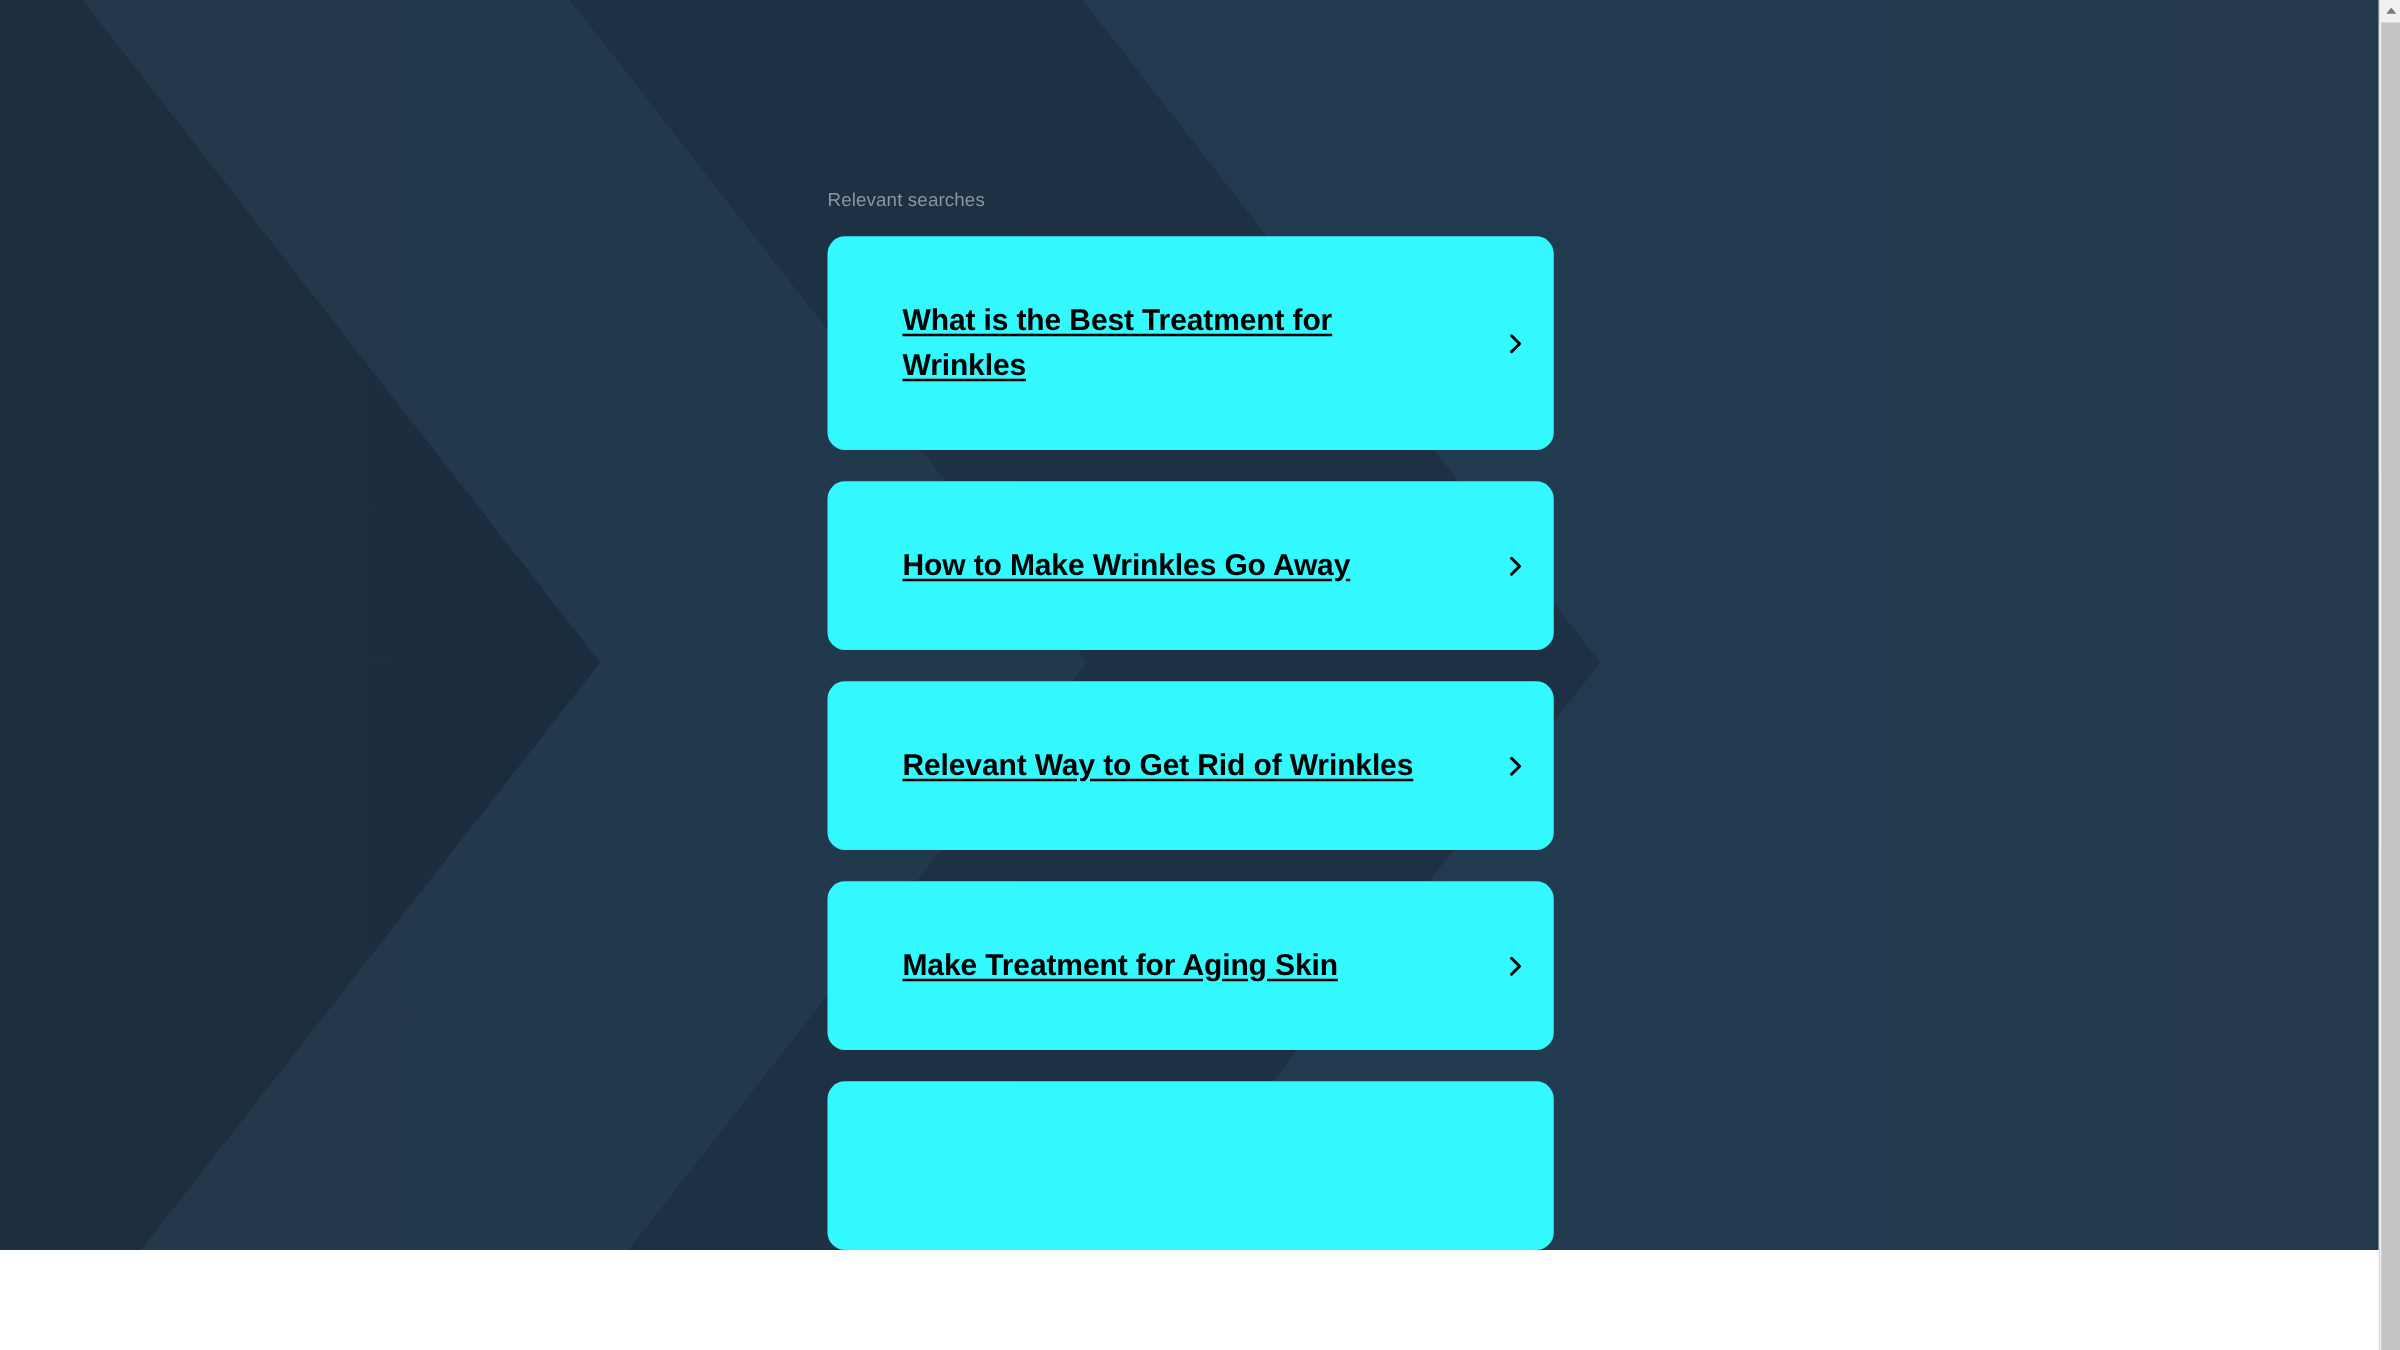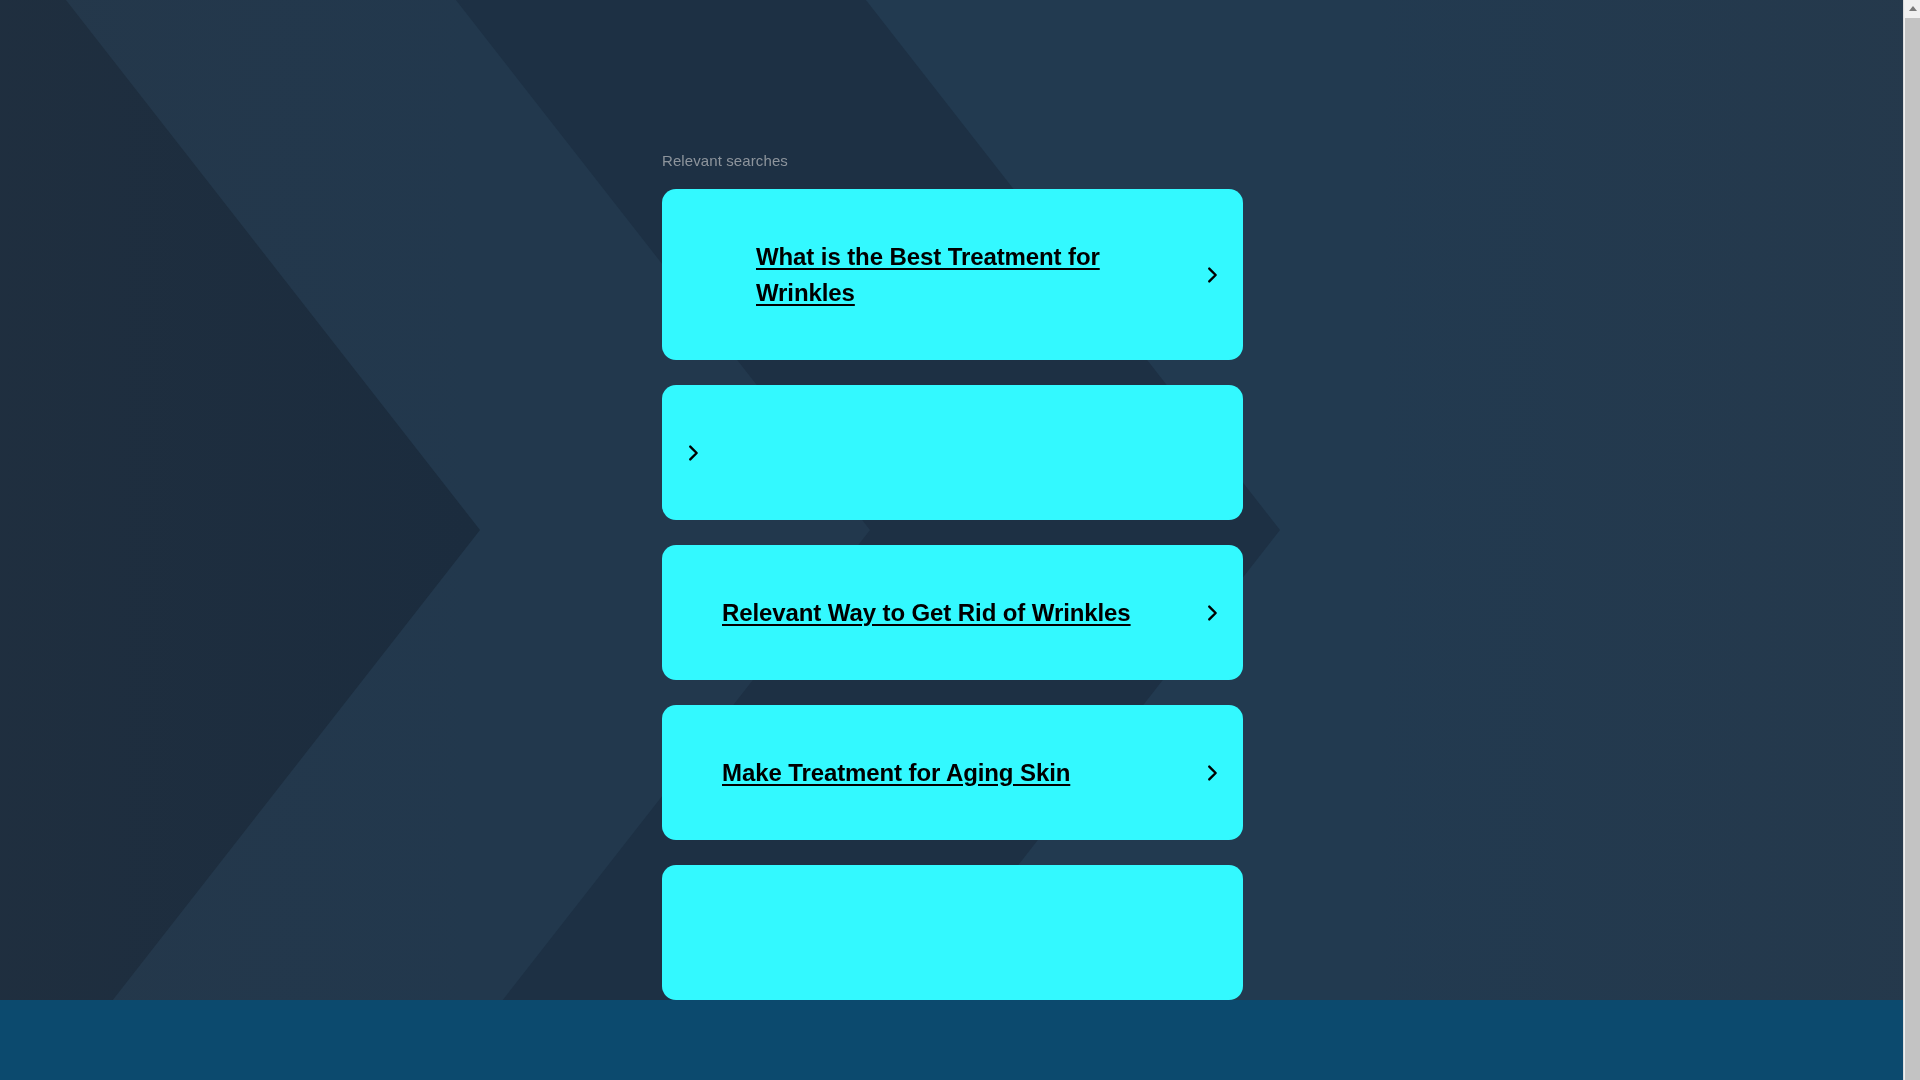--- a/index.html
+++ b/index.html
@@ -8,21 +8,21 @@
     overflow:hidden;
     background:#2b3642;
     font-family:"Liberation Sans", sans-serif;
   }
 
   
   #page {
     position:relative;
     width:1920px;
     height:1080px;
-    background:#0c4a6e;
+    background:#ffffff;
     overflow:hidden;
   }
 
   
   #hero-band {
     position:absolute;
     left:0; top:0;
     width:1903px;
     height:1000px;
     overflow:hidden;
@@ -84,21 +84,21 @@
   .search-card {
     position:relative;
     width:581px;
     background:#33f9ff;
     border-radius:14px;
     margin-bottom:25px;
     display:flex;
     align-items:center;
     cursor:pointer;
   }
-  .search-card.h2 { height:171px;padding-left:34px; }   
+  .search-card.h2 { height:171px; }   
   .search-card.h1 { height:135px; }   
 
   .card-text {
     flex:1 1 auto;
     padding-left:60px;
     padding-right:14px;
     color:#000000;
     font-size:24px;
     line-height:36px;
     font-weight:bold;
@@ -183,20 +183,21 @@
       <div class="search-card h2">
         <div class="card-text">What is the Best Treatment for Wrinkles</div>
         <div class="card-chevron">
           <svg width="22" height="22" viewBox="0 0 24 24" fill="none" stroke="currentColor" stroke-width="2.6" stroke-linecap="round" stroke-linejoin="round">
               <polyline points="9 5 16 12 9 19"></polyline>
             </svg>
         </div>
       </div>
 
       <div class="search-card h1">
+        <div class="card-text">How to Make Wrinkles Go Away</div>
         <div class="card-chevron">
           <svg width="22" height="22" viewBox="0 0 24 24" fill="none" stroke="currentColor" stroke-width="2.6" stroke-linecap="round" stroke-linejoin="round">
               <polyline points="9 5 16 12 9 19"></polyline>
             </svg>
         </div>
       </div>
 
       <div class="search-card h1">
         <div class="card-text">Relevant Way to Get Rid of Wrinkles</div>
         <div class="card-chevron">

